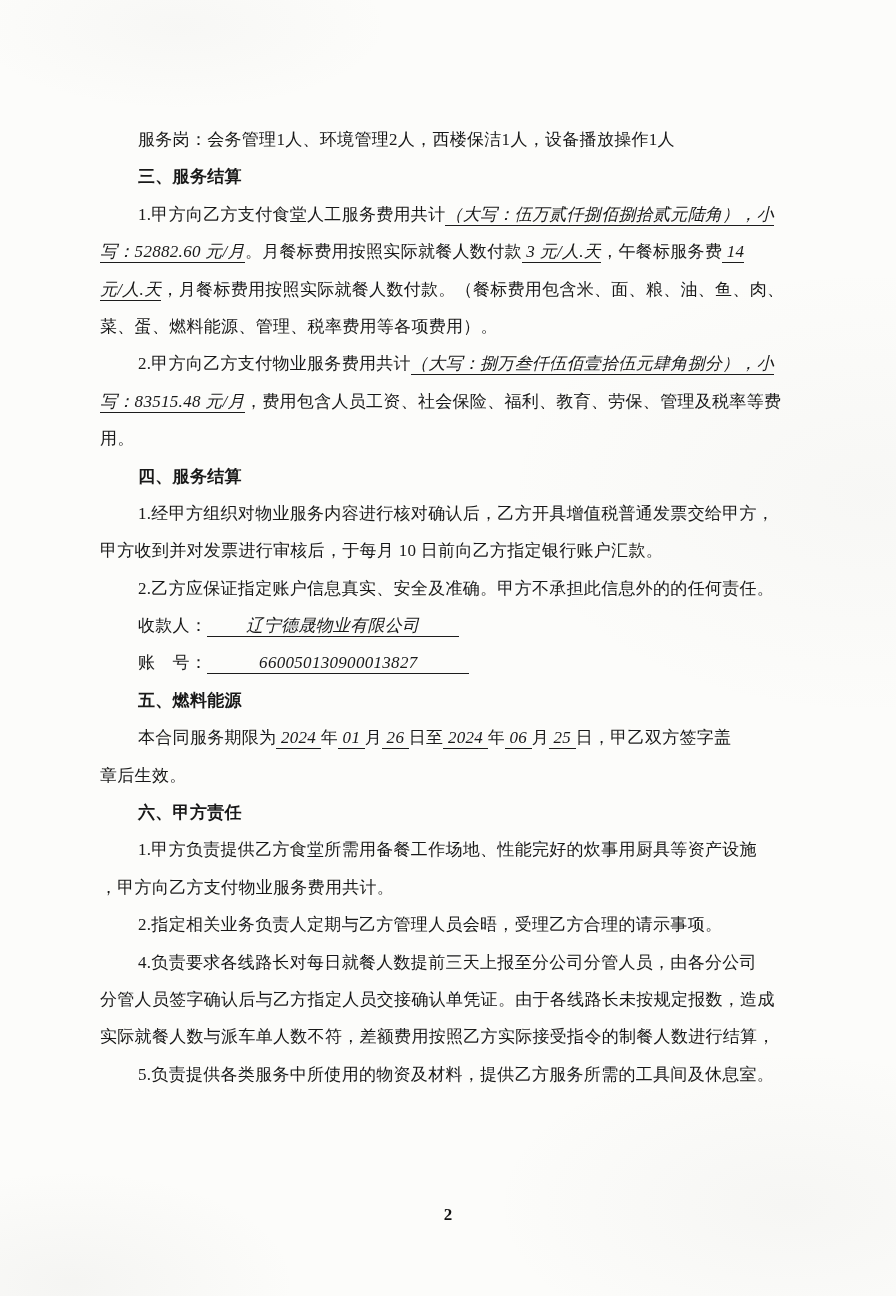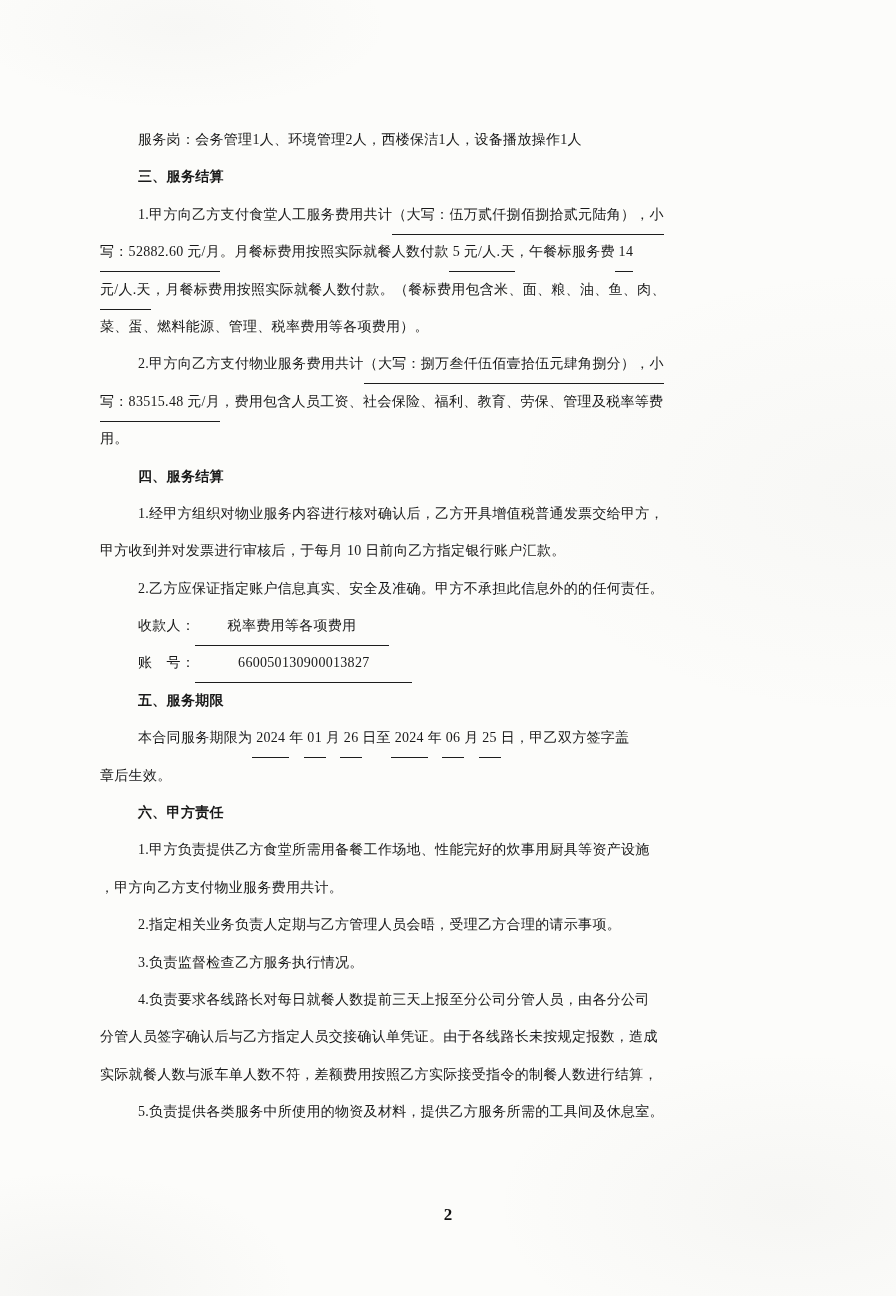--- a/index.html
+++ b/index.html
@@ -25,71 +25,71 @@
       radial-gradient(ellipse 300px 120px at 20% 2%, rgba(160,160,155,0.05), transparent 70%),
       #fcfcfa;
   }
   .doc-body {
     position: absolute;
     left: 100px;
     top: 121px;
     width: 716px;
   }
   .line {
-    font-size: 14px;
+    font-size: 17px;
     line-height: 37.4px;
     height: 37.4px;
     white-space: nowrap;
     letter-spacing: 0.3px;
   }
   .line.indent { padding-left: 38px; }
   .line.bold { font-weight: bold; }
   .seg { white-space: pre; }
   .seg.u {
     border-bottom: 1.7px solid #1c1c1c;
-    padding-bottom: 12px;
+    padding-bottom: 1px;
+    font-style: italic;
   }
   .page-number {
     position: absolute;
     top: 1205px;
     left: 0;
     width: 896px;
     text-align: center;
     font-size: 17px;
     font-weight: bold;
     color: #111;
   }
 </style>
 </head>
 <body>
 
 <div class="page">
   <div class="doc-body" id="doc-body">
       <div class="line indent"><span class="seg">服务岗：会务管理1人、环境管理2人，西楼保洁1人，设备播放操作1人</span></div>
       <div class="line indent bold"><span class="seg">三、服务结算</span></div>
       <div class="line indent"><span class="seg">1.甲方向乙方支付食堂人工服务费用共计</span><span class="seg u">（大写：伍万贰仟捌佰捌拾贰元陆角），小</span></div>
-      <div class="line"><span class="seg u">写：52882.60 元/月</span><span class="seg">。月餐标费用按照实际就餐人数付款</span><span class="seg u"> 5 元/人.天</span><span class="seg">，午餐标服务费</span><span class="seg u"> 14</span></div>
+      <div class="line"><span class="seg u">写：52882.60 元/月</span><span class="seg">。月餐标费用按照实际就餐人数付款</span><span class="seg u"> 3 元/人.天</span><span class="seg">，午餐标服务费</span><span class="seg u"> 14</span></div>
       <div class="line"><span class="seg u">元/人.天</span><span class="seg">，月餐标费用按照实际就餐人数付款。（餐标费用包含米、面、粮、油、鱼、肉、</span></div>
       <div class="line"><span class="seg">菜、蛋、燃料能源、管理、税率费用等各项费用）。</span></div>
       <div class="line indent"><span class="seg">2.甲方向乙方支付物业服务费用共计</span><span class="seg u">（大写：捌万叁仟伍佰壹拾伍元肆角捌分），小</span></div>
       <div class="line"><span class="seg u">写：83515.48 元/月</span><span class="seg">，费用包含人员工资、社会保险、福利、教育、劳保、管理及税率等费</span></div>
       <div class="line"><span class="seg">用。</span></div>
       <div class="line indent bold"><span class="seg">四、服务结算</span></div>
       <div class="line indent"><span class="seg">1.经甲方组织对物业服务内容进行核对确认后，乙方开具增值税普通发票交给甲方，</span></div>
       <div class="line"><span class="seg">甲方收到并对发票进行审核后，于每月 10 日前向乙方指定银行账户汇款。</span></div>
       <div class="line indent"><span class="seg">2.乙方应保证指定账户信息真实、安全及准确。甲方不承担此信息外的的任何责任。</span></div>
-      <div class="line indent"><span class="seg">收款人：</span><span class="seg u">　　 税率费用等各项费用　　 </span></div>
+      <div class="line indent"><span class="seg">收款人：</span><span class="seg u">　　 辽宁德晟物业有限公司　　 </span></div>
       <div class="line indent"><span class="seg">账　号：</span><span class="seg u">　　　660050130900013827　　　</span></div>
-      <div class="line indent bold"><span class="seg">五、服务期限</span></div>
+      <div class="line indent bold"><span class="seg">五、燃料能源</span></div>
       <div class="line indent"><span class="seg">本合同服务期限为</span><span class="seg u"> 2024 </span><span class="seg">年</span><span class="seg u"> 01 </span><span class="seg">月</span><span class="seg u"> 26 </span><span class="seg">日至</span><span class="seg u"> 2024 </span><span class="seg">年</span><span class="seg u"> 06 </span><span class="seg">月</span><span class="seg u"> 25 </span><span class="seg">日，甲乙双方签字盖</span></div>
       <div class="line"><span class="seg">章后生效。</span></div>
       <div class="line indent bold"><span class="seg">六、甲方责任</span></div>
       <div class="line indent"><span class="seg">1.甲方负责提供乙方食堂所需用备餐工作场地、性能完好的炊事用厨具等资产设施</span></div>
       <div class="line"><span class="seg">，甲方向乙方支付物业服务费用共计。</span></div>
       <div class="line indent"><span class="seg">2.指定相关业务负责人定期与乙方管理人员会晤，受理乙方合理的请示事项。</span></div>
-      <div class="line indent"><span class="seg">3.负责监督检查乙方服务执行情况。</span></div>
       <div class="line indent"><span class="seg">4.负责要求各线路长对每日就餐人数提前三天上报至分公司分管人员，由各分公司</span></div>
       <div class="line"><span class="seg">分管人员签字确认后与乙方指定人员交接确认单凭证。由于各线路长未按规定报数，造成</span></div>
       <div class="line"><span class="seg">实际就餐人数与派车单人数不符，差额费用按照乙方实际接受指令的制餐人数进行结算，</span></div>
       <div class="line indent"><span class="seg">5.负责提供各类服务中所使用的物资及材料，提供乙方服务所需的工具间及休息室。</span></div>
     </div>
   <div class="page-number">2</div>
 </div>
 
 </body></html>

